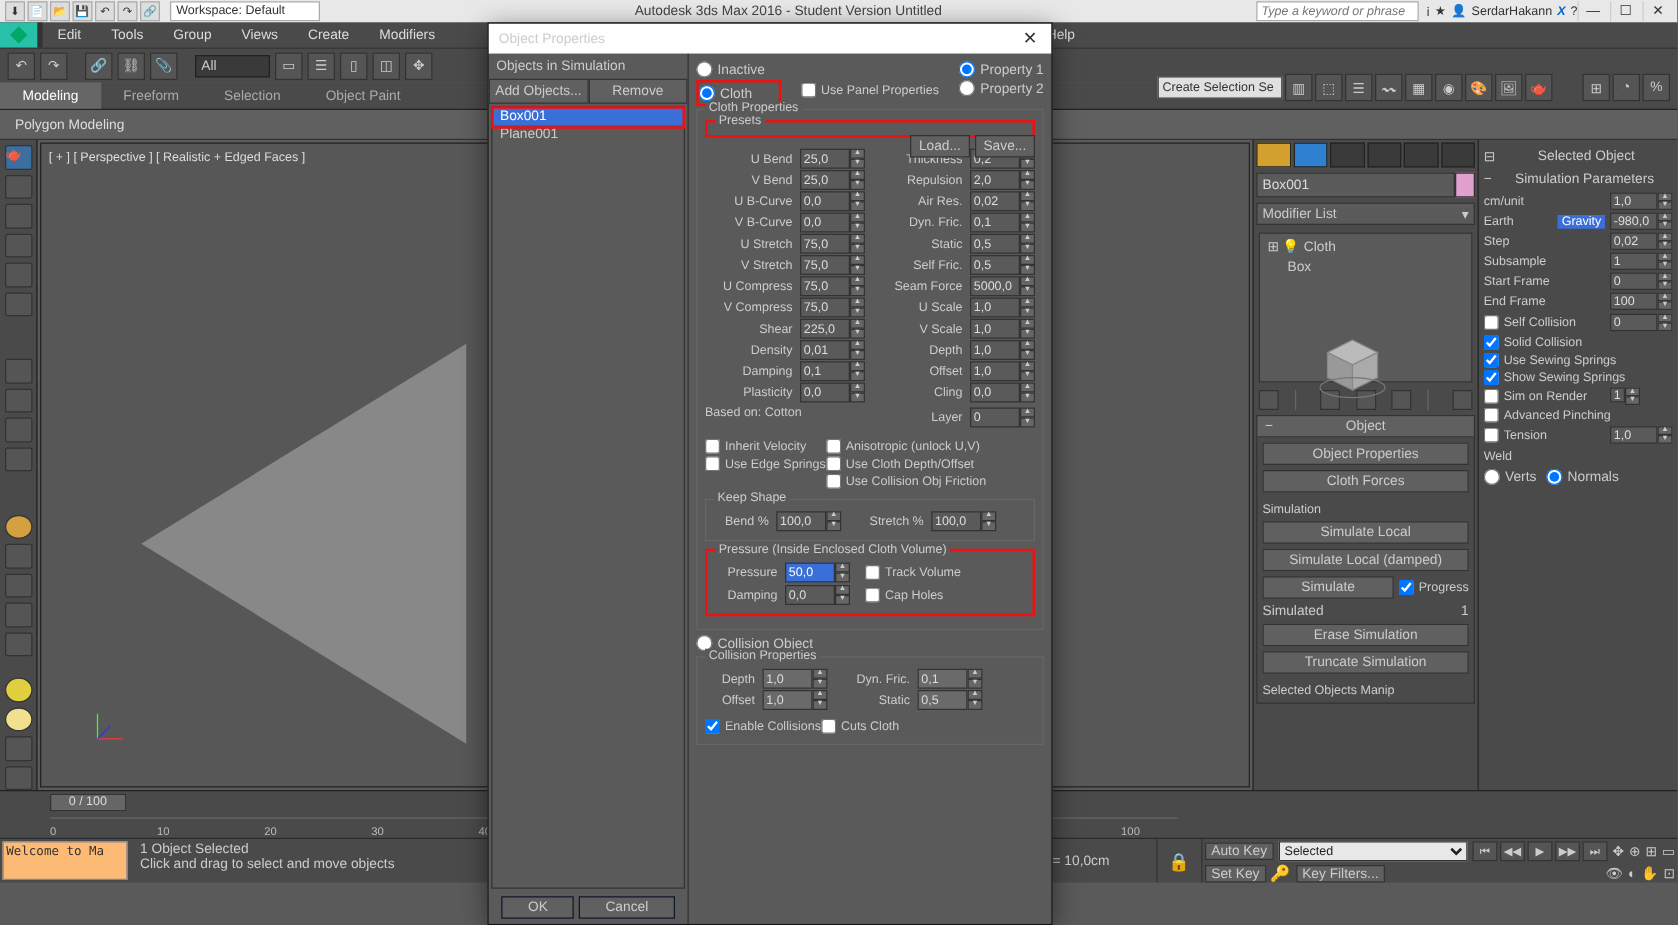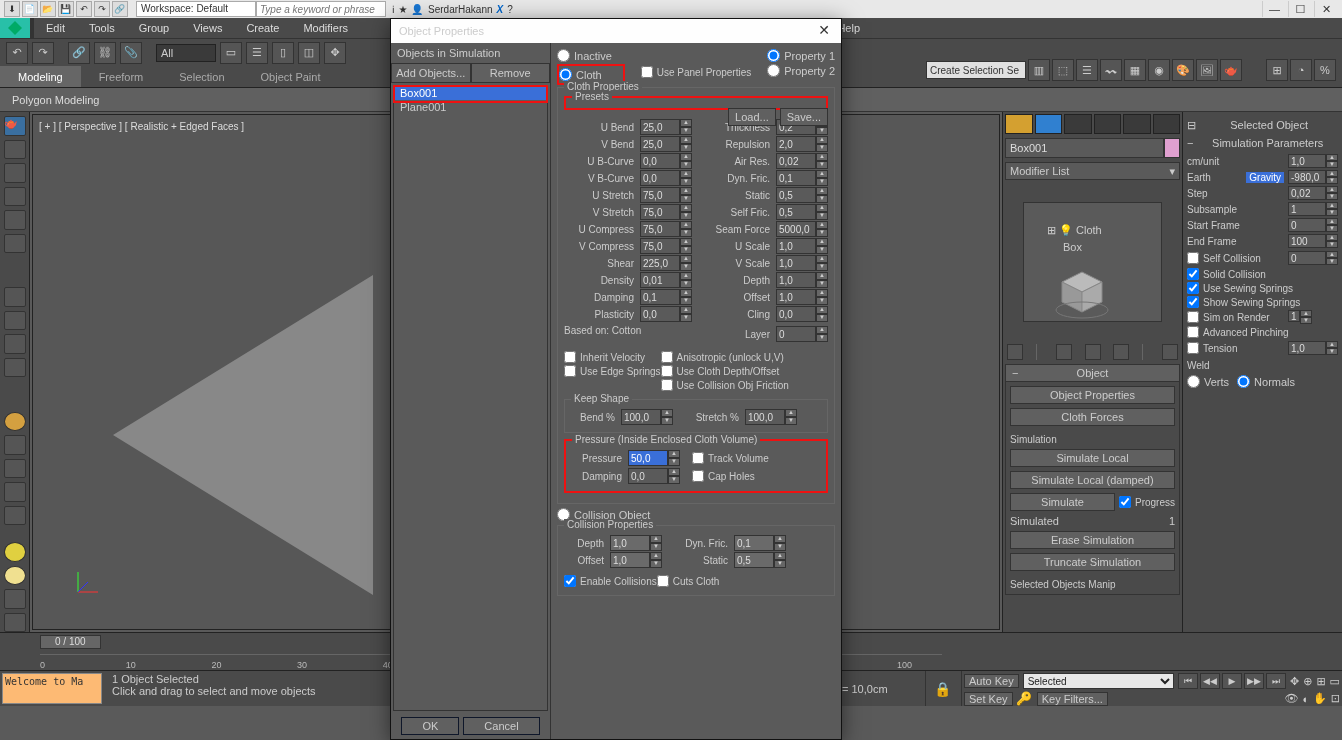--- a/index.html
+++ b/index.html
@@ -41,21 +41,21 @@
 .status .col { flex:1; padding:2px 8px; font-size:10px; color:#ccc; border-right:1px solid #333; }
 .status .rctrl { width:380px; display:flex; flex-direction:column; gap:2px; padding:2px; }
 .status .rrow { display:flex; gap:4px; align-items:center; height:16px; }
 .cmdpanel { width:180px; background:#4a4a4a; border-left:1px solid #222; display:flex; flex-direction:column; }
 .cmdtabs { height:24px; display:flex; gap:2px; padding:2px; }
 .cmdtabs .t { flex:1; background:#3a3a3a; border:1px solid #222; height:20px; }
 .objname { height:20px; display:flex; margin:2px; }
 .objname input { flex:1; background:#5a5a5a; border:1px solid #333; color:#ddd; padding:0 4px; font-size:11px; }
 .objname .clr { width:16px; background:#e0a0d0; border:1px solid #333; }
 .modlist { height:18px; margin:2px; background:#5a5a5a; border:1px solid #333; padding:0 4px; display:flex; align-items:center; justify-content:space-between; }
-.modstack { height:120px; margin:20px; background:#5a5a5a; border:1px solid #333; padding:19px; overflow:auto; }
+.modstack { height:120px; margin:4px; background:#5a5a5a; border:1px solid #333; padding:2px; overflow:auto; }
 .modstack .row { padding:2px 4px; font-size:11px;}
 .pin-row { height:20px; display:flex; gap:4px; padding:2px 4px; align-items:center; justify-content:space-between;}
 .pin-row .pi { width:16px; height:16px; background:#555; border:1px solid #333;}
 .rollout { margin:2px; border:1px solid #333; }
 .rollout .rh { background:#606060; text-align:center; padding:2px; font-size:11px; border-bottom:1px solid #333; position:relative;}
 .rollout .rh .dash { position:absolute; left:6px; }
 .rollout .rc { padding:4px; display:flex; flex-direction:column; gap:4px;}
 .btn-sm { background:#606060; border:1px solid #333; padding:2px 6px; text-align:center; font-size:11px; }
 .simpanel { width:160px; background:#4a4a4a; border-left:1px solid #222; padding:4px; overflow:hidden; }
 .simpanel .sh { text-align:center; padding:3px 0; font-size:11px;}
@@ -108,20 +108,21 @@
   <div class="qat">
     <div class="tb-btn">⬇</div>
     <div class="tb-btn">📄</div>
     <div class="tb-btn">📂</div>
     <div class="tb-btn">💾</div>
     <div class="tb-btn">↶</div>
     <div class="tb-btn">↷</div>
     <div class="tb-btn">🔗</div>
   </div>
   <div class="ws">Workspace: Default</div>
+  <div class="title">Autodesk 3ds Max 2016 - Student Version   Untitled</div>
   <input class="search" placeholder="Type a keyword or phrase" style="">
   <div class="rg">
     <span>ℹ</span>
     <span>★</span>
     <span>👤</span>
     <span>SerdarHakann</span>
     <span style="color:#06c;font-style:italic;font-weight:bold">X</span>
     <span>?</span>
   </div>
   <div class="wincontrols">

